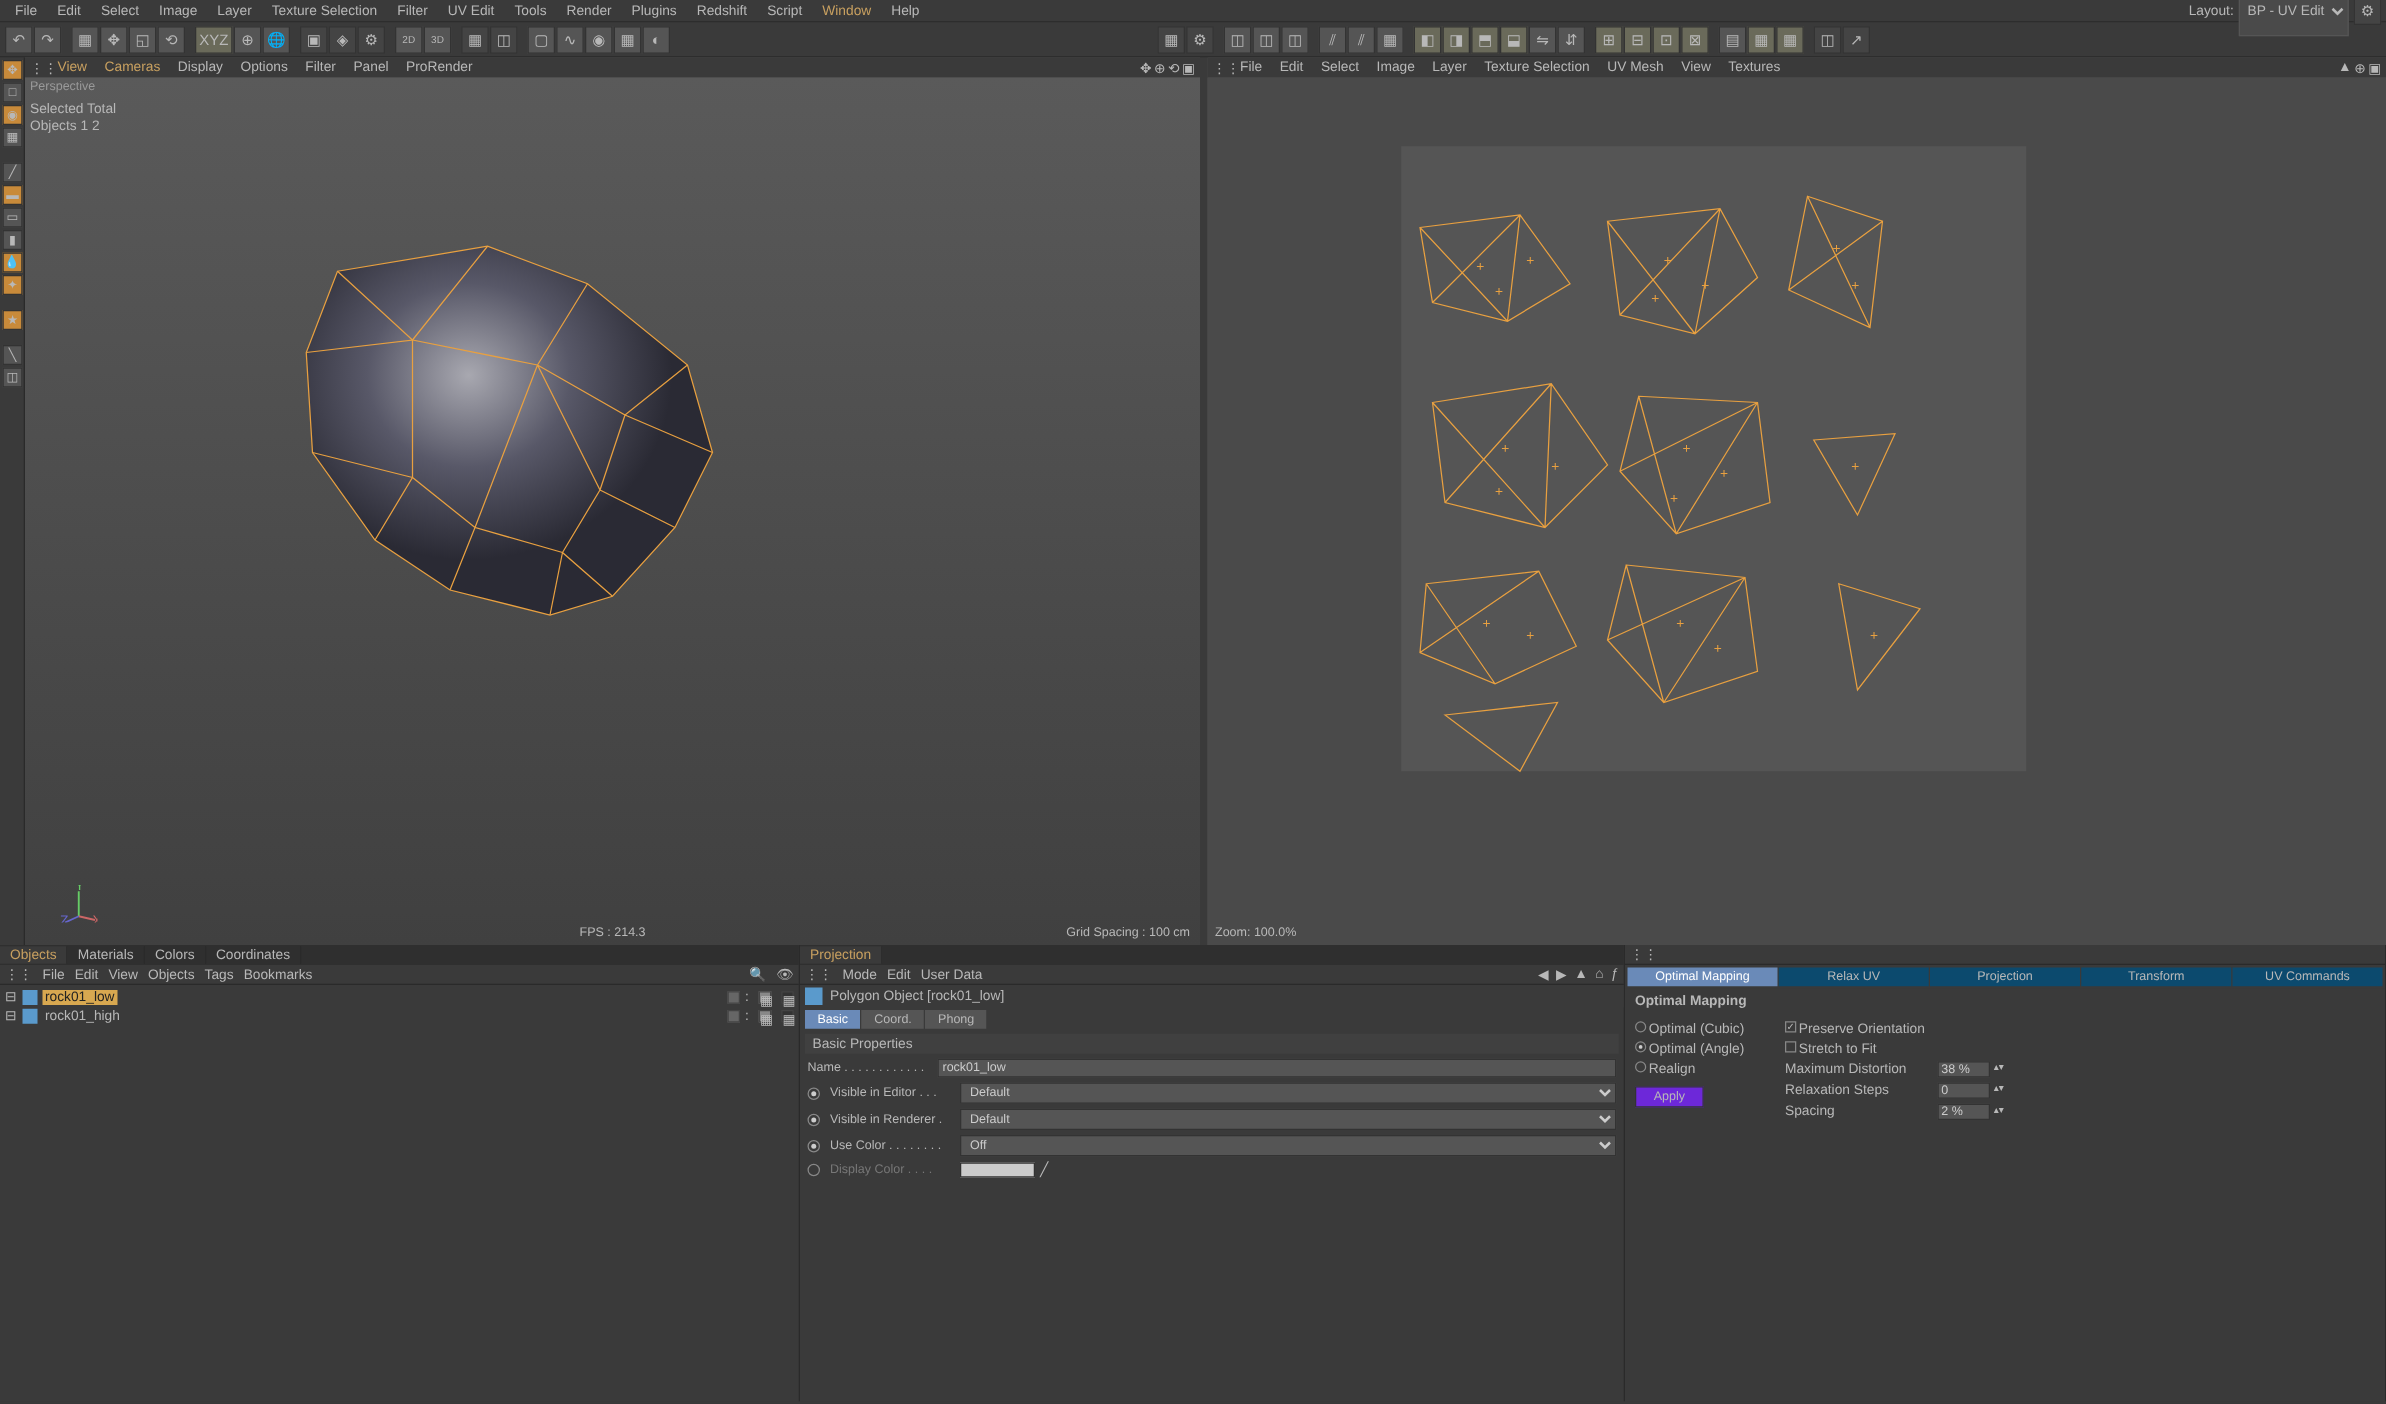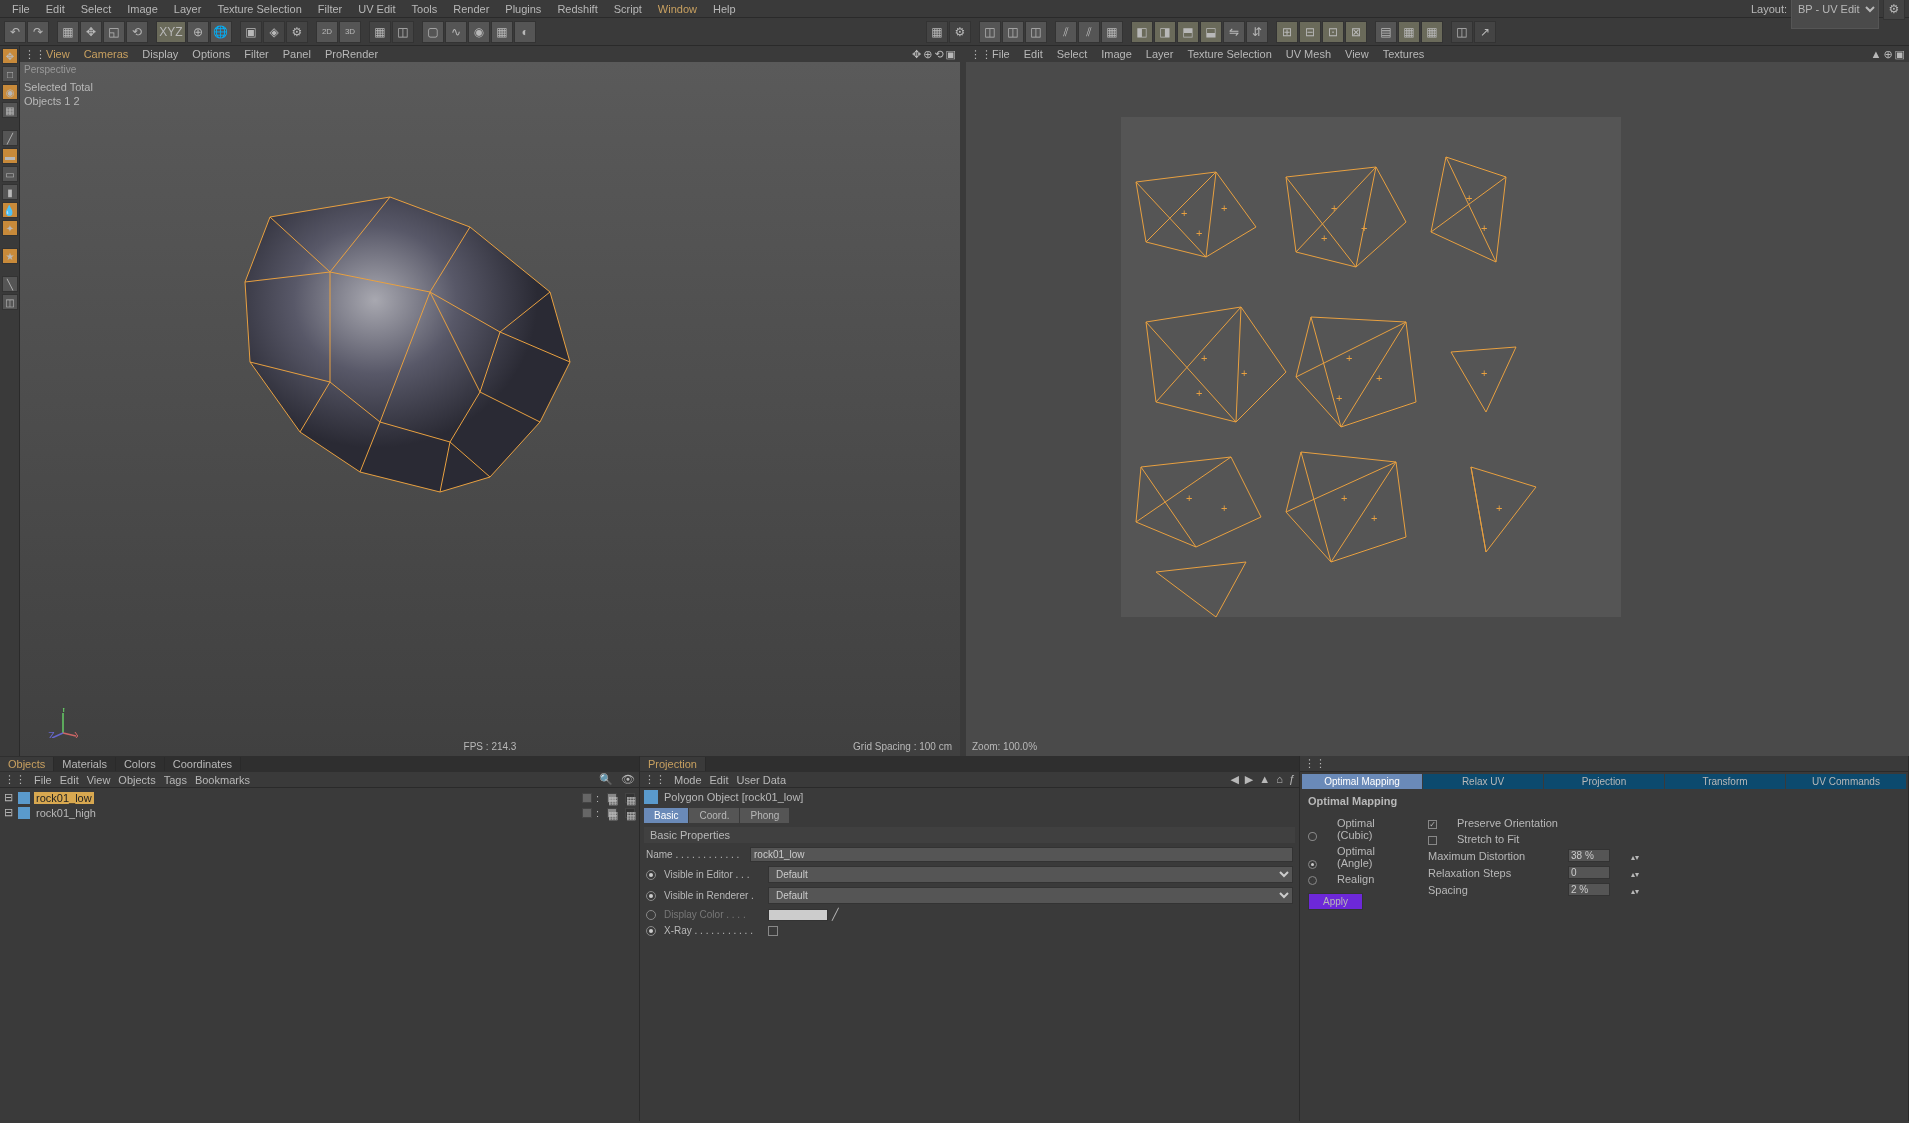--- a/index.html
+++ b/index.html
@@ -52,21 +52,21 @@
 .attr-section{padding:2px 6px;background:#404040;margin:2px 4px}
 .attr-row{display:flex;align-items:center;padding:2px 6px;gap:4px}
 .attr-row .albl{width:100px;font-size:10px}
 .attr-row input[type=text],.attr-row select{flex:1;background:#555;border:1px solid #333;color:#ccc;padding:1px 3px;font-size:10px}
 .attr-row .radio{width:10px;height:10px;border:1px solid #888;border-radius:50%;margin-right:4px}
 .attr-row .radio.on::after{content:"";display:block;width:4px;height:4px;background:#ccc;border-radius:50%;margin:2px}
 .uv-tabs{display:flex;gap:1px;padding:2px;background:#3a3a3a}
 .uv-tab{flex:1;text-align:center;padding:2px 4px;background:#0c4a6e;font-size:10px;cursor:pointer}
 .uv-tab.active{background:#6a8ab8;color:#fff}
 .uv-section{padding:4px 8px}
-.uv-row{display:flex;align-items:flex-end;padding:2px 0;gap:20px}
+.uv-row{display:flex;align-items:flex-start;padding:2px 0;gap:2px}
 .uv-row .radio{width:9px;height:9px;border:1px solid #888;border-radius:50%}
 .uv-row .radio.on::after{content:"";display:block;width:3px;height:3px;background:#ccc;border-radius:50%;margin:2px}
 .uv-row .cb{width:9px;height:9px;border:1px solid #888;display:flex;align-items:center;justify-content:center;font-size:8px}
 .uv-row input{width:42px;background:#555;border:1px solid #333;color:#ccc;padding:0 2px;font-size:10px}
 .uv-row .spin{width:10px;font-size:8px;text-align:center}
 .apply-btn{padding:2px 14px;background:#6d28d9;border:1px solid #333;cursor:pointer;font-size:10px;display:inline-block;margin:6px 0}
 .rock-svg{position:absolute;top:100px;left:130px}
 .uv-svg{position:absolute;top:60px;left:120px}
 </style>
 </head>
@@ -393,29 +393,29 @@
       <span class="radio on"></span>
       <span class="albl">Visible in Editor . . .</span>
       <select><option>Default</option></select>
     </div>
     <div class="attr-row">
       <span class="radio on"></span>
       <span class="albl">Visible in Renderer .</span>
       <select><option>Default</option></select>
     </div>
     <div class="attr-row">
+      <span class="radio on"></span>
+      <span class="albl">Use Color . . . . . . . .</span>
+      <select><option>Off</option></select>
+    </div>
+    <div class="attr-row">
       <span class="radio"></span>
       <span class="albl" style="color:#777">Display Color . . . .</span>
       <div style="width:60px;height:12px;background:#ccc;border:1px solid #333"></div>
       <span>╱</span>
-    </div>
-    <div class="attr-row">
-      <span class="radio on"></span>
-      <span class="albl">X-Ray . . . . . . . . . . .</span>
-      <span style="width:10px;height:10px;border:1px solid #888"></span>
     </div>
   </div>
 
   <div class="panel" style="flex:1">
     <div class="panel-menubar">
         <span>⋮⋮</span>
       </div>
     <div class="uv-tabs">
       <div class="uv-tab active">Optimal Mapping</div>
       <div class="uv-tab">Relax UV</div>

